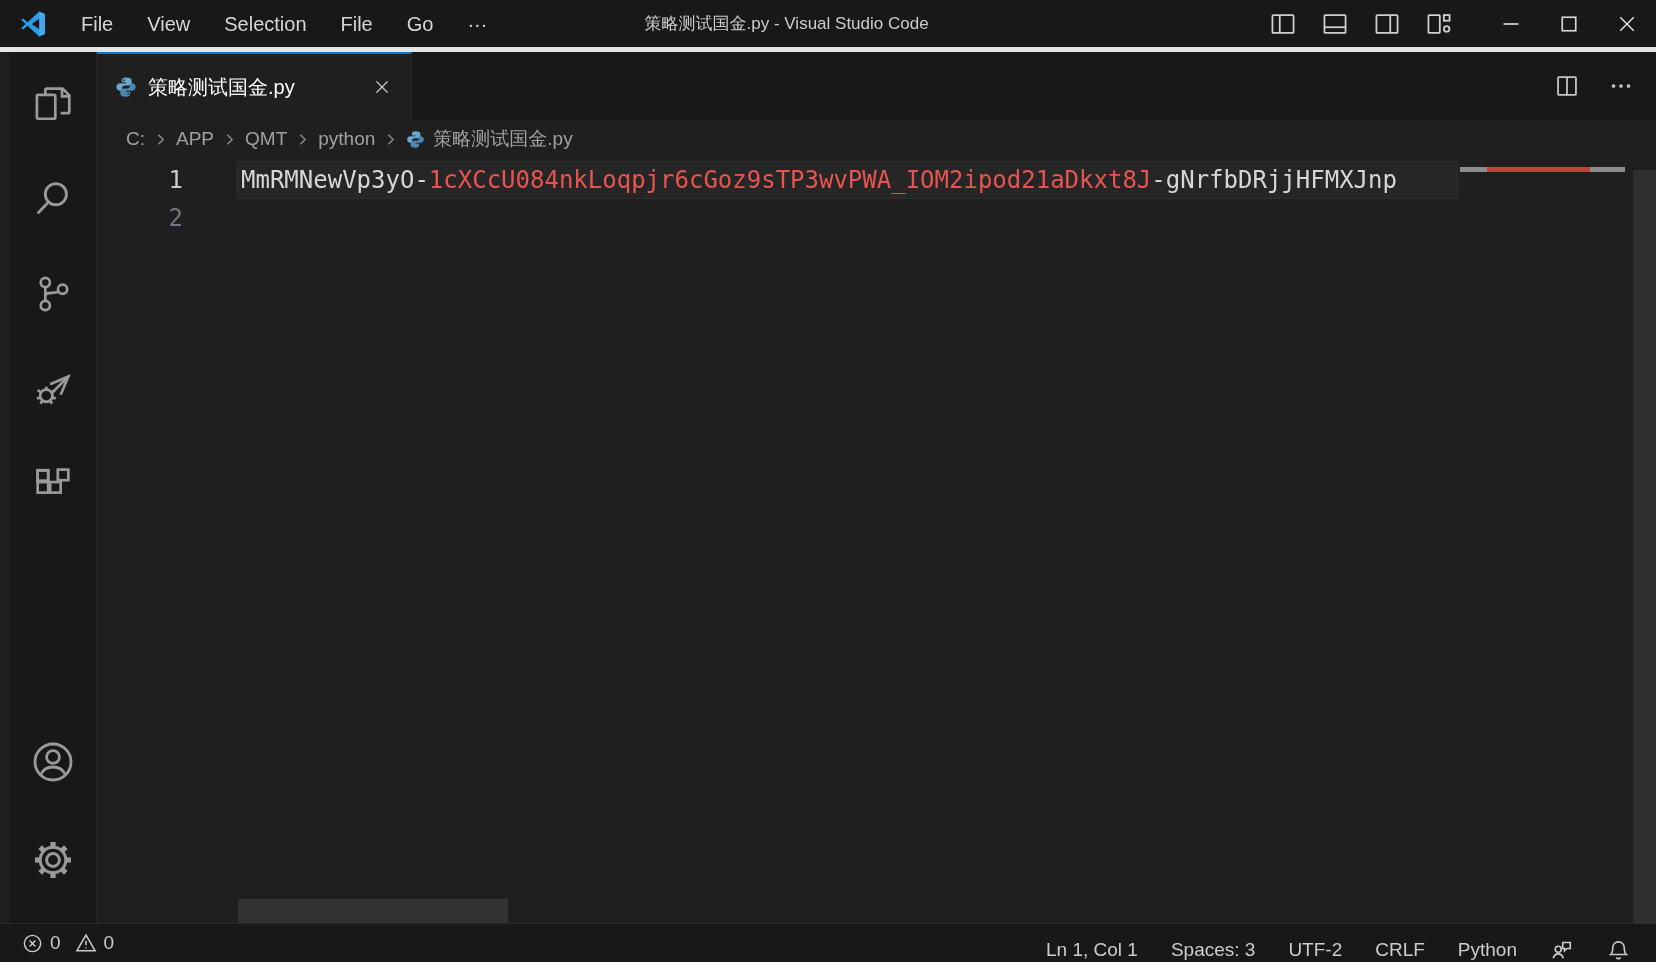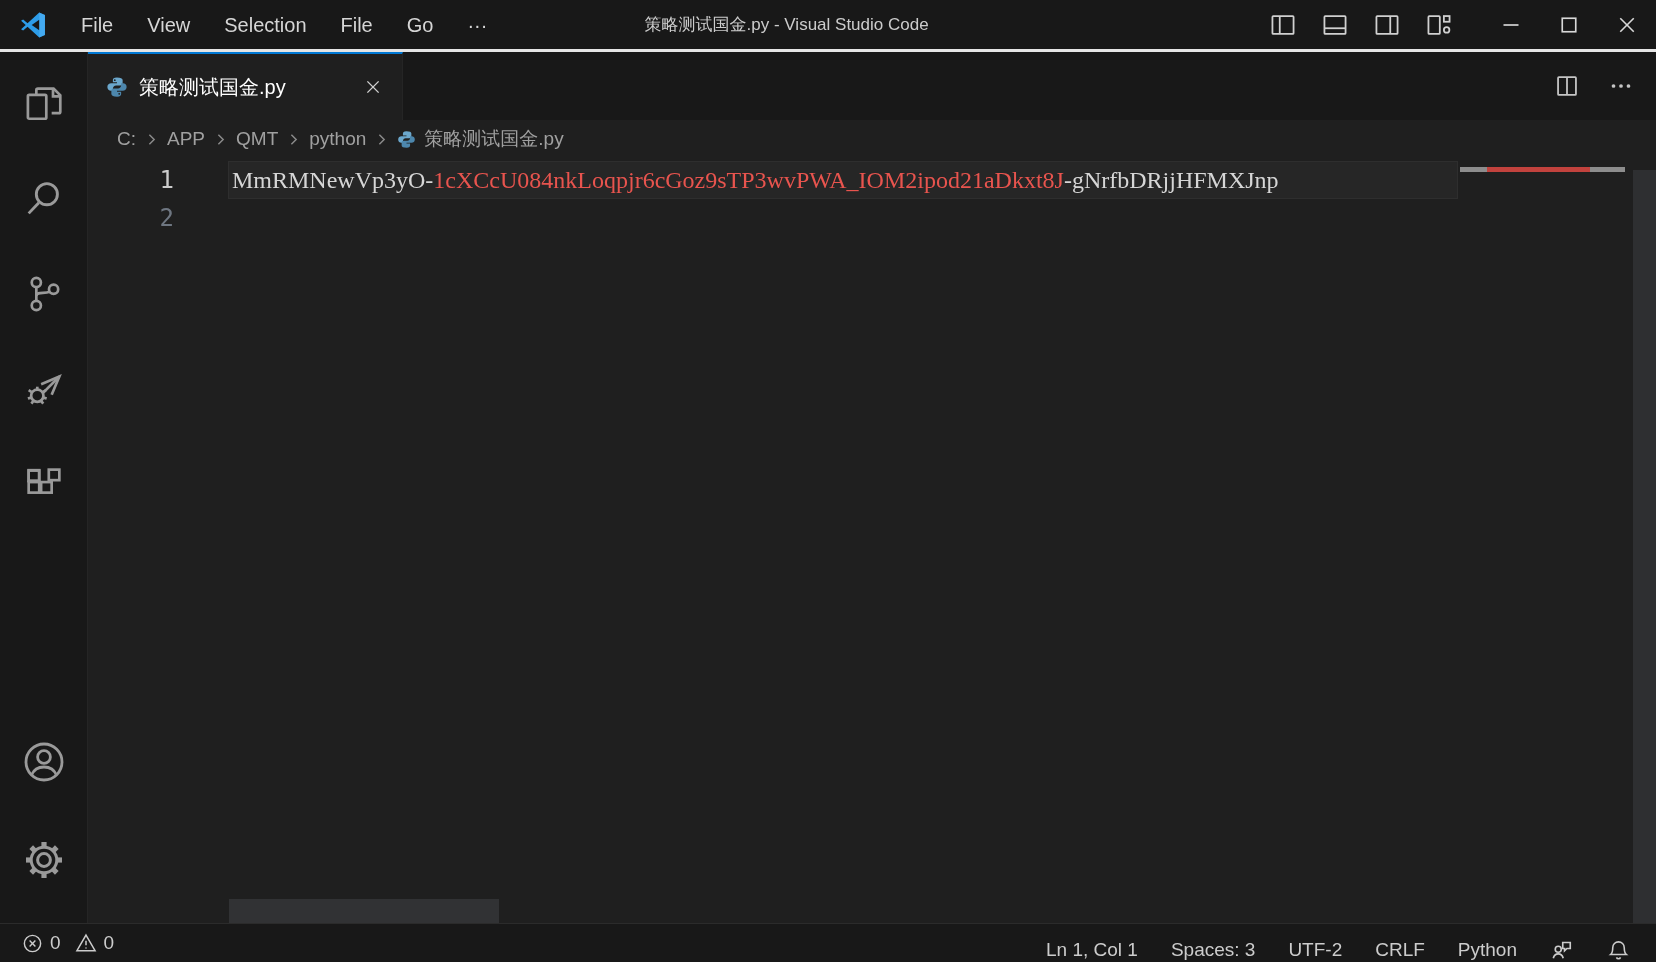--- a/index.html
+++ b/index.html
@@ -7,38 +7,38 @@
   body {
     background:#1f1f1f;
     font-family:"Liberation Sans","DejaVu Sans",sans-serif;
     color:#cccccc;
     position:relative;
   }
   svg { display:block; }
 
   
   .titlebar {
-    height:52px; background:#181818; border-bottom:3px solid #e5e5e5;
+    height:52px; background:#181818; border-bottom:5px solid #e5e5e5;
     display:flex; align-items:center; position:relative;text-align:center;
   }
   .tb-logo { margin:0 18px 0 20px; }
   .tb-menus { display:flex; align-items:center; }
   .tb-menu { padding:0 17px; font-size:20px; color:#d6d6d6; height:52px; line-height:52px; cursor:default; }
   .tb-title {
     position:absolute; left:47.5%; transform:translateX(-50%);
     font-size:17px; color:#cccccc; white-space:nowrap;
   }
   .tb-right { margin-left:auto; display:flex; align-items:center; }
   .tb-layout-group { display:flex; align-items:center; gap:22px; padding-right:28px; }
   .tb-icon-btn { width:30px; height:30px; display:flex; align-items:center; justify-content:center; color:#d0d0d0; }
   .tb-winctl { display:flex; }
   .winbtn { width:58px; height:52px; display:flex; align-items:center; justify-content:center; color:#d8d8d8; }
 
   
-  .main { display:flex; height:871px; }
+  .main { display:flex; height:871px;padding-left:9px; }
 
   
   .activitybar {
     width:88px; background:#181818; border-right:1px solid #252525;
     display:flex; flex-direction:column; align-items:center; color:#9a9a9a;
   }
   .ab-slot { height:95px; width:88px; display:flex; align-items:center; justify-content:center; }
   .ab-slot:first-child { margin-top:4px; }
   .ab-bottom { margin-top:auto; display:flex; flex-direction:column; align-items:center; }
   .ab-bottom .ab-slot { height:98px; }
@@ -65,21 +65,21 @@
   .bc-file { display:flex; align-items:center; gap:8px; }
 
   
   .editorbody { flex:1; position:relative; display:flex; font-family:"DejaVu Sans Mono","Liberation Mono",monospace; }
   .gutter {
     width:140px; padding-top:3px; text-align:right; font-size:24px; line-height:38px;
     color:#6e7681; user-select:none;
   }
   .gutter .ln { padding-right:54px; height:38px; }
   .gutter .ln.active { color:#cccccc; }
-  .coderegion { flex:1; position:relative; padding-top:3px; min-width:0; overflow:hidden;font-family:Liberation Serif, serif; }
+  .coderegion { flex:1; position:relative; padding-top:3px; min-width:0; overflow:hidden; }
   .codeline { height:38px; line-height:38px; font-size:24px; white-space:pre; position:relative; padding-left:4px; }
   .line-highlight {
     position:absolute; left:0; right:0; top:3px; height:38px;
     background:rgba(255,255,255,0.03); border:1px solid #2e2e2e; pointer-events:none;
   }
   .c-fg { color:#d6d6d6; }
   .c-red { color:#e8544e; }
 
   .minimap { width:175px; position:relative; background:#1f1f1f; }
   .mini-line { position:absolute; top:9px; left:2px; height:5px; display:flex; }

